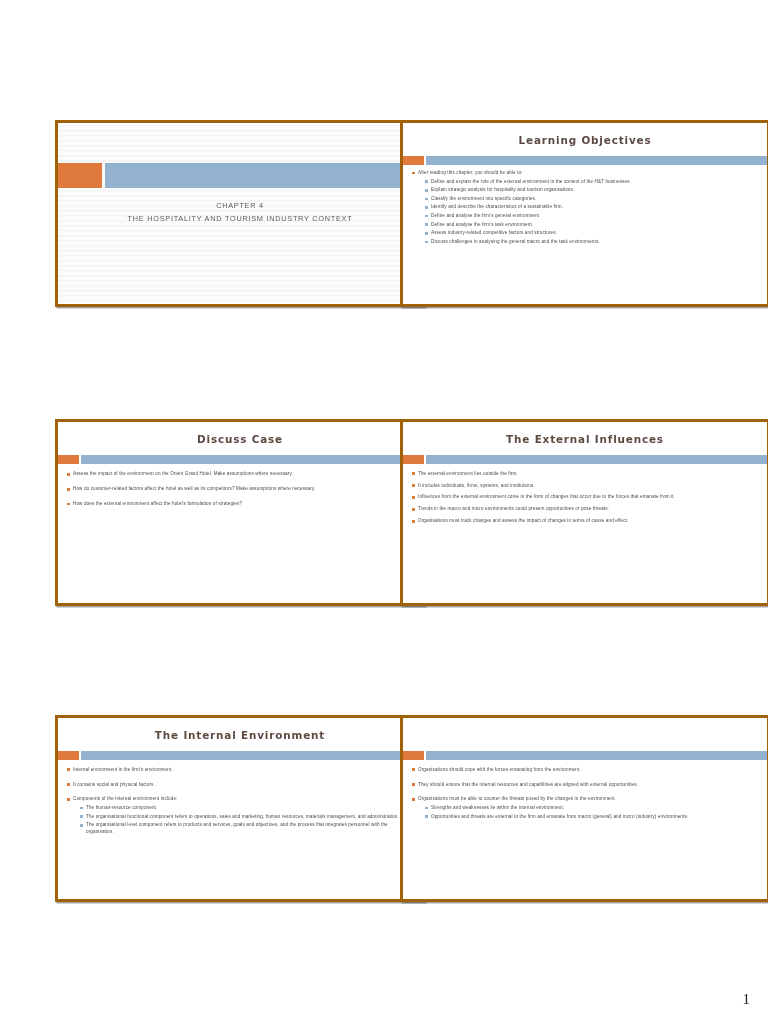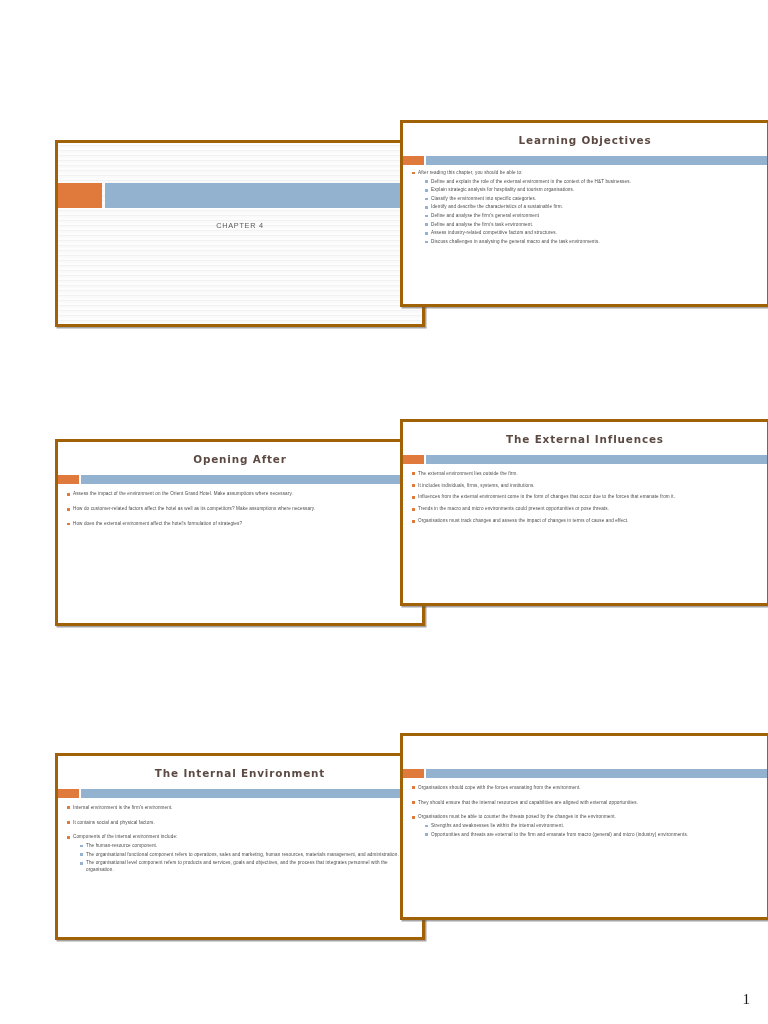--- a/index.html
+++ b/index.html
@@ -36,25 +36,25 @@
     position: absolute;
     width: 370px;
     height: 187px;
     background: #ffffff;
     border: 3px solid #a16207;
     box-sizing: border-box;
     box-shadow: 1.5px 1.5px 0 rgba(90,90,90,0.55);
     overflow: hidden;
   }
 
-  .col-l { left: 0px; margin-top: 20px; }
+  .col-l { left: 0px; }
   .col-r { left: 345px; }
   .row-1 { top: 0px; }
   .row-2 { top: 299px; }
-  .row-3 { top: 613px; }
+  .row-3 { top: 595px; }
 
   
   .title-slide {
     background:
       repeating-linear-gradient(
         to bottom,
         #fdfdfd 0px,
         #fdfdfd 2px,
         #f2f2f2 2px,
         #f2f2f2 3px,
@@ -181,20 +181,21 @@
 <div class="page">
   <div class="slide-grid">
 
     <div class="slide title-slide col-l row-1">
       <div class="ts-bar-wrap">
         <div class="ts-orange"></div>
         <div class="ts-blue"></div>
       </div>
       <div class="ts-text">
         <span class="ts-line1">CHAPTER 4</span>
+        <span class="ts-line2">THE HOSPITALITY AND TOURISM INDUSTRY CONTEXT</span>
       </div>
     </div>
 
     <div class="slide col-r row-1">
       <div class="slide-title">Learning Objectives</div>
       <div class="hdr-bar">
         <div class="hdr-orange"></div>
         <div class="hdr-blue"></div>
       </div>
       <div class="body">
@@ -231,21 +232,21 @@
           <span class="txt">Assess industry-related competitive factors and structures.</span>
         </div>
         <div class="bullet lvl2 sp-sm">
           <span class="mark"></span>
           <span class="txt">Discuss challenges in analysing the general macro and the task environments.</span>
         </div>
       </div>
     </div>
 
     <div class="slide col-l row-2">
-      <div class="slide-title">Opening After</div>
+      <div class="slide-title">Discuss Case</div>
       <div class="hdr-bar">
         <div class="hdr-orange"></div>
         <div class="hdr-blue"></div>
       </div>
       <div class="body">
         <div class="bullet lvl1 sp-sm">
           <span class="mark"></span>
           <span class="txt">Assess the impact of the environment on the Orient Grand Hotel. Make assumptions where necessary.</span>
         </div>
         <div class="bullet lvl1 sp-lg">

